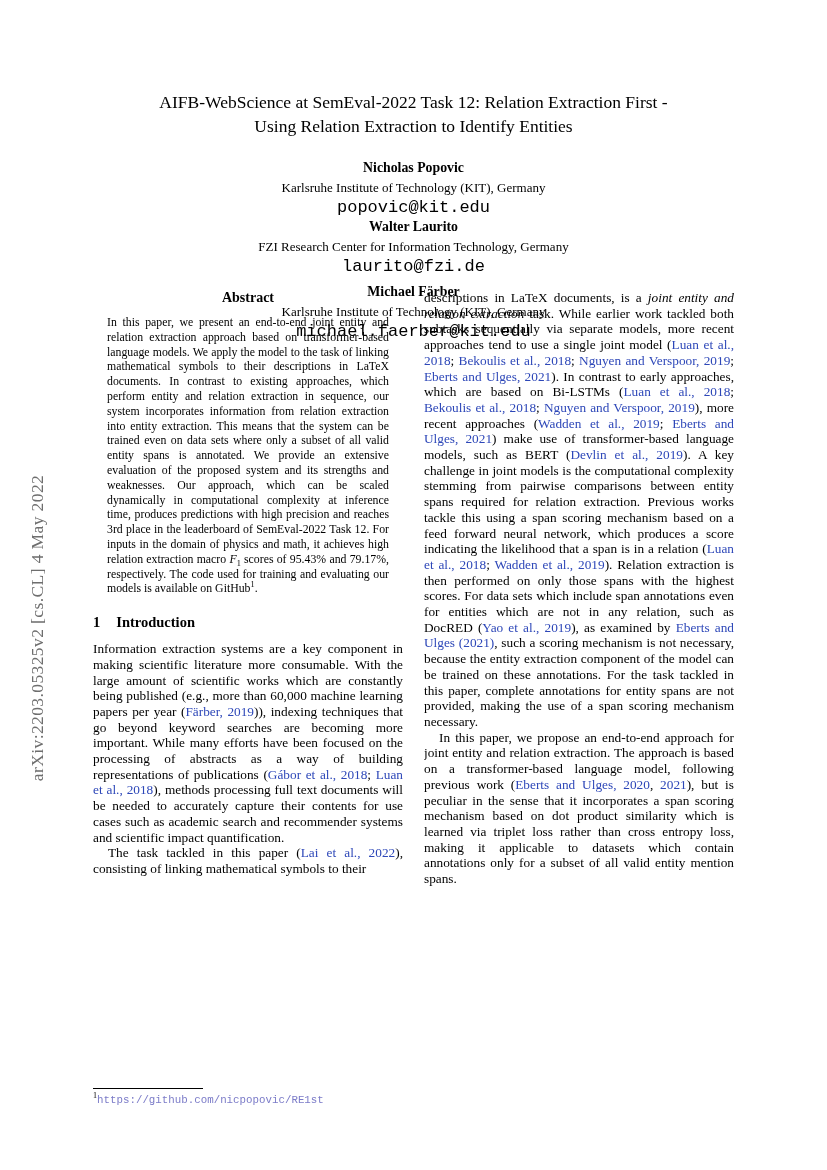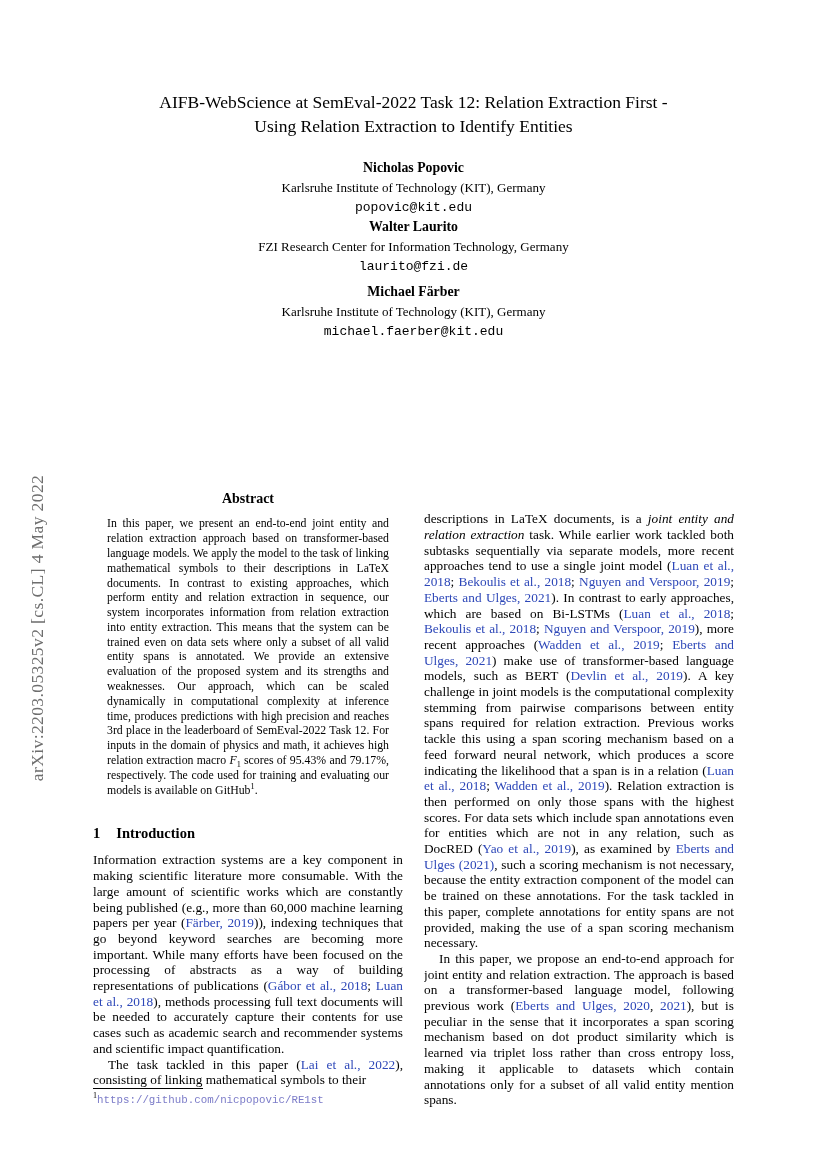--- a/index.html
+++ b/index.html
@@ -13,29 +13,29 @@
     position:absolute; top:628px; left:37px;
     transform:translate(-50%,-50%) rotate(-90deg);
     white-space:nowrap; font-size:17.5px; letter-spacing:0.4px;
     color:var(--stamp,#6e6e6e);
   }
   .title { padding-top:90px; text-align:center; font-weight:normal; font-size:17.5px; line-height:24px; }
   .authors-row { display:flex; margin-top:20px; padding:0 12px;flex-direction:column; }
   .author { flex:1; text-align:center; }
   .author-name { font-weight:bold; font-size:13.8px; line-height:20px; }
   .author-affil { font-size:13px; line-height:20px; }
-  .author-email { font-family:"Liberation Mono", monospace; font-size:13px; line-height:19px; }
+  .author-email { font-family:"Liberation Mono", monospace; font-size:17px; line-height:19px; }
   .author-center { margin-top:6px; text-align:center; }
 
-  .columns { position:absolute; top:290px; left:93px; width:641px; height:818px; display:flex; gap:21px;align-items:flex-end; }
+  .columns { position:absolute; top:290px; left:93px; width:641px; height:818px; display:flex; gap:21px; }
   .col { width:310px; display:flex; flex-direction:column; overflow:hidden; }
 
   .abstract-heading { text-align:center; font-weight:bold; font-size:14px; margin-bottom:9px; }
   .abstract-text { margin:0 14px; font-size:11.8px; line-height:14.8px; text-align:justify; hyphens:auto; }
-  .section-heading { margin-top:28px; margin-bottom:10px; font-size:14.5px; font-weight:bold; }
+  .section-heading { margin-top:18px; margin-bottom:10px; font-size:14.5px; font-weight:bold; }
   .sec-num { margin-right:16px; }
   .body-p { font-size:13.3px; line-height:15.7px; text-align:justify; hyphens:auto; }
   .indent { text-indent:15px; }
 
   .cite { color:var(--cite,#2d47b8); cursor:pointer; }
   .it { font-style:italic; }
   sub, sup { line-height:0; font-size:70%; }
 
   .footnote { margin-top:auto; font-size:11.5px; padding-bottom:2px; }
   .footnote-rule { width:110px; border-top:1px solid #000; margin-bottom:4px; }

